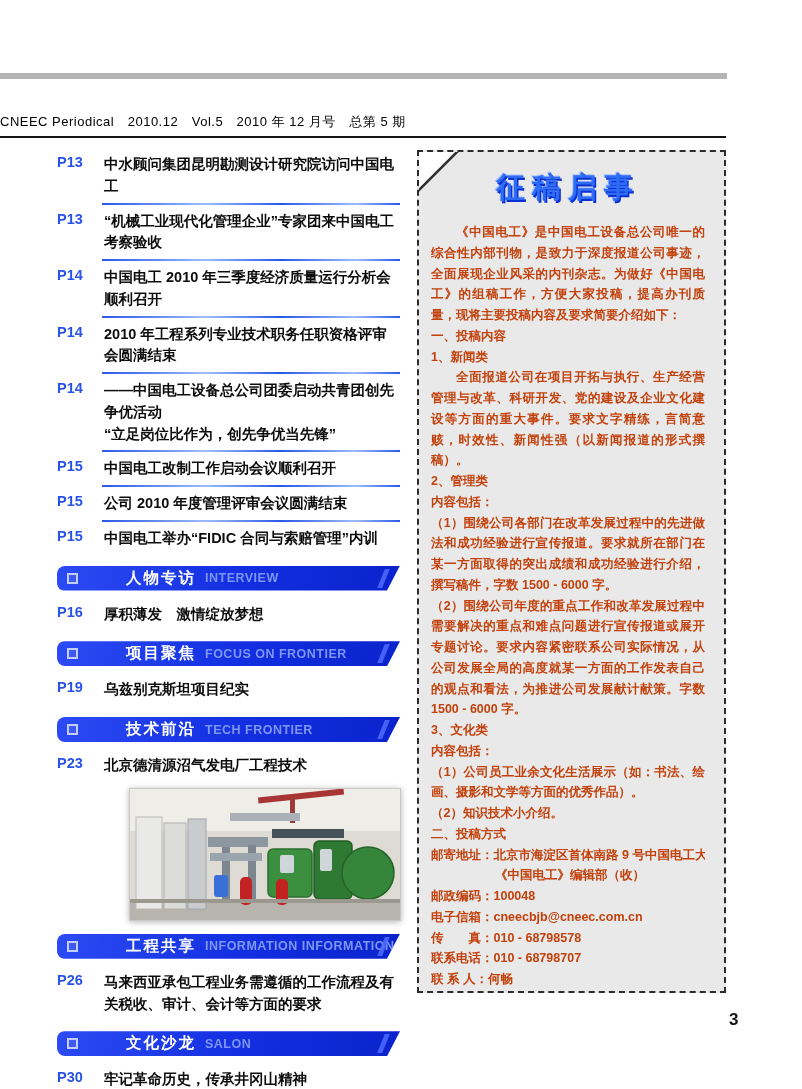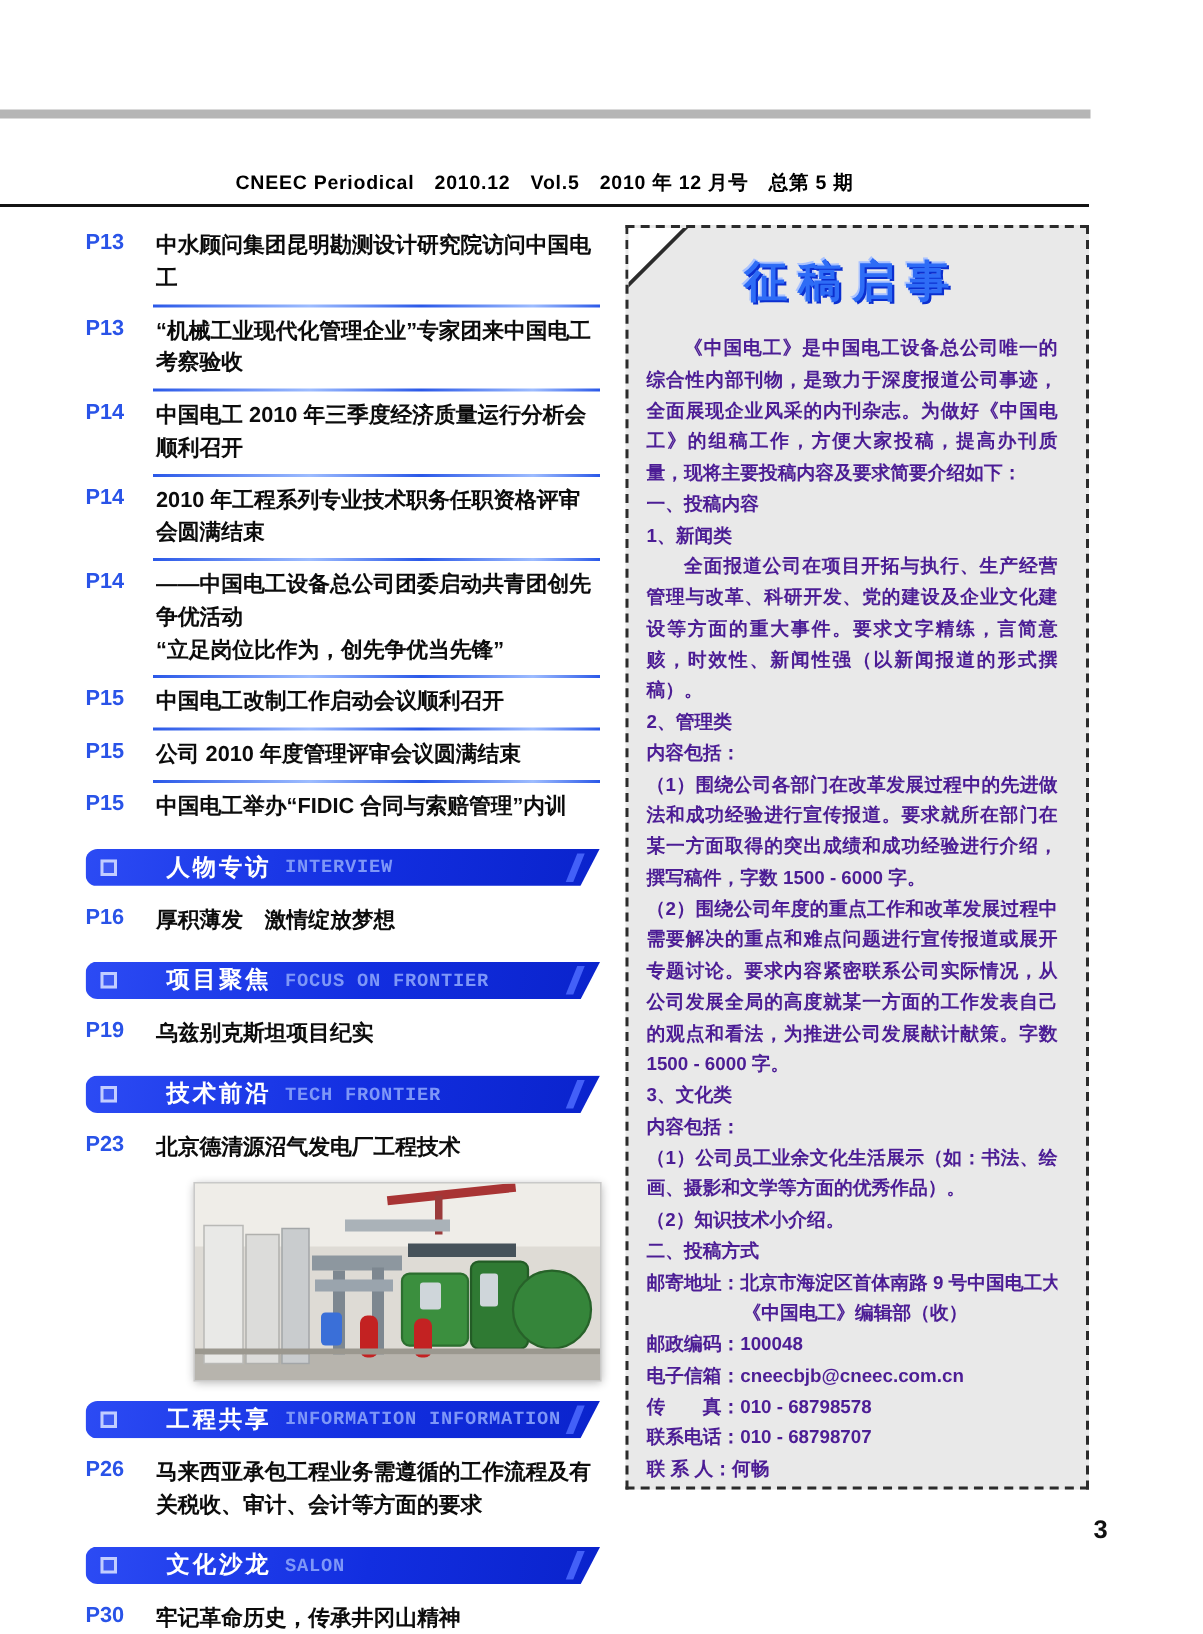--- a/index.html
+++ b/index.html
@@ -6,22 +6,22 @@
   html,body { margin:0; padding:0; }
   body {
     width:802px; height:1089px; position:relative; background:#ffffff;
     font-family:"Liberation Sans","DejaVu Sans",sans-serif; color:#111;
     overflow:hidden;
   }
 
   
   .top-gray-bar { position:absolute; top:73px; left:0; width:727px; height:6px; background:#b5b5b5; }
   .journal-header {
-    position:absolute; top:113px; left:0; width:726px; text-align:center;
-    font-size:13px; font-weight:bold; color:#000; letter-spacing:0.5px;
+    position:absolute; top:113px; left:0; width:726px; text-align:left;
+    font-size:13px; font-weight:normal; color:#000; letter-spacing:0.5px;
   }
   .header-rule { position:absolute; top:136px; left:0; width:726px; height:2px; background:#141414; }
 
   
   .left-col { position:absolute; left:57px; top:150px; width:343px; }
   .toc-row { display:flex; gap:11px; padding:4px 0 3px; align-items:flex-start; }
   .toc-page {
     flex:none; width:36px; color:#2953e8; font-weight:bold; font-size:14.5px;
   }
   .toc-title { color:#0c0c0c; font-weight:bold; font-size:14.5px; line-height:1.5; text-align:left; }
@@ -39,41 +39,41 @@
     display:flex; align-items:center;
   }
   .section-bar::after {
     content:""; position:absolute; right:14px; top:3px; bottom:3px; width:5px;
     background:#4e6bff; transform:skewX(-22deg); opacity:0.85;
   }
   .section-bullet {
     width:11px; height:11px; border:2px solid #c2cdff; margin-left:10px;
     background:rgba(255,255,255,0.10); flex:none;
   }
-  .section-zh { color:#ffffff; font-weight:bold; font-size:15.5px; margin-left:33px; letter-spacing:2px; white-space:nowrap; }
-  .section-en { color:#7e97f7; font-weight:bold; font-size:12.5px; margin-left:9px; letter-spacing:0.5px; white-space:nowrap;font-family:Liberation Mono, monospace; }
+  .section-zh { color:#ffffff; font-weight:bold; font-size:15.5px; margin-left:48px; letter-spacing:2px; white-space:nowrap; }
+  .section-en { color:#7e97f7; font-weight:bold; font-size:12.5px; margin-left:9px; letter-spacing:0.5px; white-space:nowrap; }
 
   
   .photo-wrap {
     margin:8px 0 4px 72px; width:272px; height:133px; position:relative;
     border:1px solid #c9c9c9; box-shadow:0 1px 6px rgba(0,0,0,0.3); background:#e6e4df; overflow:hidden;
   }
 
   
   .notice-box {
     position:absolute; left:417px; top:150px; width:309px; height:843px;
     background:#e9e9e9; border:2px dashed #2b2b2b; padding:12px 19px 8px 12px; overflow:hidden;
   }
   .chamfer-svg { position:absolute; top:-2px; left:-2px; }
   .notice-title {
     text-align:center; font-size:29px; font-weight:bold; color:#2e6cf6; letter-spacing:7px;
     text-shadow:1.5px 1.5px 0 #0b2fd0, -1px -1px 0 #a9c2ff; margin:4px 0 14px;
   }
   .notice-body p {
-    margin:0; font-size:12.5px; line-height:1.66; font-weight:bold; color:#4c1d95; text-align:justify;
+    margin:0; font-size:12.5px; line-height:1.66; font-weight:bold; color:#c2410c; text-align:justify;
   }
   .p-indent { text-indent:2em; }
   .p-addr2 { padding-left:64px; text-align:left; }
   .p-contact { white-space:nowrap; overflow:hidden; text-align:left; }
   .p-gap { margin-top:9px !important; }
 
   
   .page-number { position:absolute; left:729px; top:1010px; font-size:17px; font-weight:bold; color:#101010; }
 </style>
 </head>

